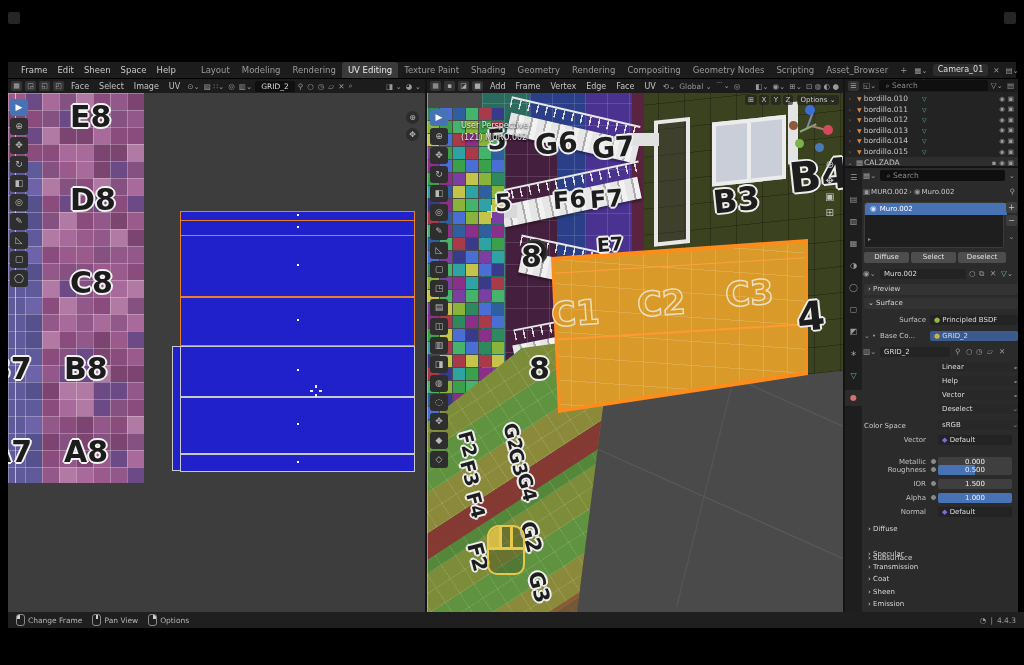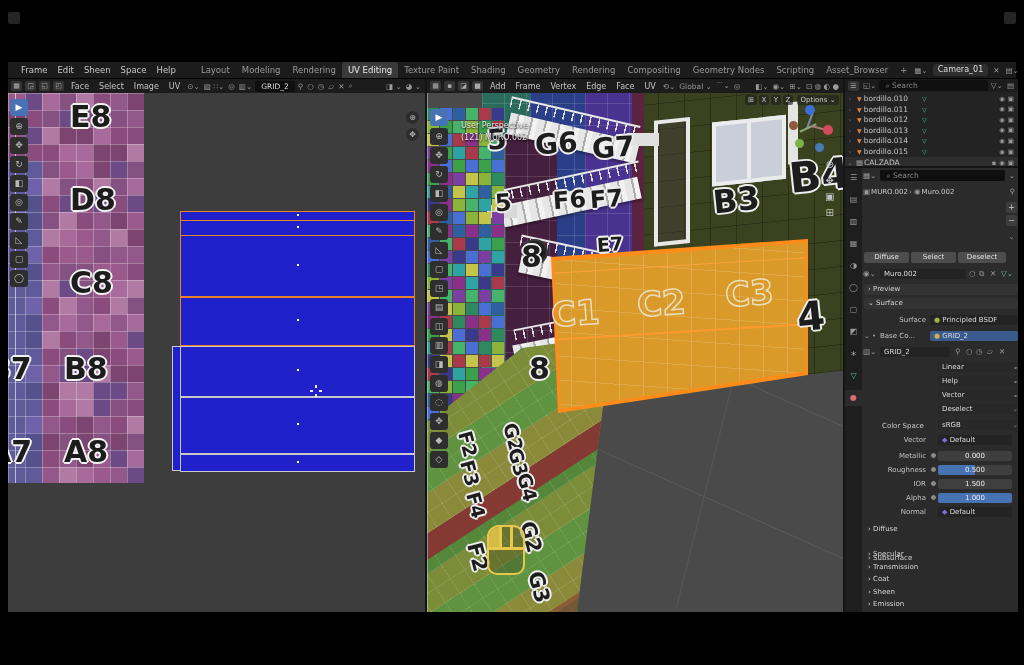--- a/index.html
+++ b/index.html
@@ -891,20 +891,27 @@
 
       <div class="prow" style="top:18px;">
         <span class="tinyico">▣</span>
         <span>MURO.002</span>
         <span class="tinyico">›</span>
         <span class="tinyico">◉</span>
         <span>Muro.002</span>
         <span style="margin-left:auto;" class="tinyico">⚲</span>
       </div>
 
+      <div class="abs" style="left:2px;top:34px;width:138px;height:44px;background:#1e1e1e;border:1px solid #3a3a3a;border-radius:2px;">
+        <div class="abs" style="left:0;top:0;width:138px;height:12px;background:#4772b3;color:#fff;font-size:7px;line-height:12px;padding-left:4px;border-radius:2px 2px 0 0;">
+          <span class="tinyico" style="color:#cfe0ff">◉</span>
+          <span>Muro.002</span>
+        </div>
+        <div class="abs" style="left:3px;top:32px;color:#888;font-size:6px;">▸</div>
+      </div>
       <div class="abs" style="left:144px;top:34px;width:11px;height:11px;background:#3d3d3d;border-radius:2px;color:#ccc;text-align:center;line-height:11px;font-size:8px;">+</div>
       <div class="abs" style="left:144px;top:47px;width:11px;height:11px;background:#3d3d3d;border-radius:2px;color:#ccc;text-align:center;line-height:11px;font-size:8px;">−</div>
       <div class="abs" style="left:144px;top:64px;width:11px;height:11px;color:#999;text-align:center;line-height:11px;font-size:7px;">⌄</div>
 
       <div class="pbtn" style="left:2px;top:84px;width:45px;font-size:7px;">Diffuse</div>
       <div class="pbtn" style="left:49px;top:84px;width:45px;font-size:7px;">Select</div>
       <div class="pbtn" style="left:96px;top:84px;width:48px;font-size:7px;">Deselect</div>
 
       <div class="prow" style="top:100px;">
         <span class="tinyico">◉⌄</span>
@@ -941,30 +948,30 @@
 
       <div class="pdd" style="top:194px;"><span>Linear</span><span class="car">⌄</span></div>
       <div class="abs" style="left:152px;top:196px;color:#888;font-size:6px;">•</div>
       <div class="pdd" style="top:208px;"><span>Help</span><span class="car">⌄</span></div>
       <div class="abs" style="left:152px;top:210px;color:#888;font-size:6px;">•</div>
       <div class="pdd" style="top:222px;"><span>Vector</span><span class="car">⌄</span></div>
       <div class="abs" style="left:152px;top:224px;color:#888;font-size:6px;">•</div>
       <div class="pdd" style="top:236px;"><span>Deselect</span><span class="car">⌄</span></div>
 
       <div class="prow" style="top:252px;">
-        <span style="position:absolute;left:20px;">Color Space</span>
+        <span style="position:absolute;left:2px;">Color Space</span>
         <span class="pdd" style="top:0;"><span>sRGB</span><span class="car">⌄</span></span>
       </div>
 
       <div class="prow" style="top:266px;">
         <span class="plabel">Vector</span>
         <span class="pfield" style="left:76px;width:66px;"><span style="color:#7a6fd4;">◆</span> <span>Default</span></span>
       </div>
 
-      <div class="prow" style="top:282px;">
+      <div class="prow" style="top:288px;">
         <span class="plabel">Metallic</span>
           <span class="sock"></span>
         <span class="pslider"><span class="fill" style="width:0%;"></span><span class="val">0.000</span></span>
       </div>
       <div class="prow" style="top:296px;">
         <span class="plabel">Roughness</span>
           <span class="sock"></span>
         <span class="pslider"><span class="fill" style="width:50%;"></span><span class="val">0.500</span></span>
       </div>
       <div class="prow" style="top:310px;">
@@ -988,17 +995,42 @@
           <div class="phead" style="top: 381px; background: transparent;">›  Specular</div>
           <div class="phead" style="top: 393.5px; background: transparent;">›  Transmission</div>
           <div class="phead" style="top: 406px; background: transparent;">›  Coat</div>
           <div class="phead" style="top: 418.5px; background: transparent;">›  Sheen</div>
           <div class="phead" style="top: 431px; background: transparent;">›  Emission</div>
           <div class="phead" style="top: 443.5px; background: transparent;">›  Thin Film</div>
         </div>
     </div>
   </div>
 
+  <div id="statusbar" class="abs">
+    <span class="sbitem">
+      <span class="mouseg">
+          <i style="left:0;top:0;width:3px;height:4px;border-radius:2px 0 0 0;"></i>
+        </span>
+      <span>Change Frame</span>
+    </span>
+    <span class="sbitem">
+      <span class="mouseg">
+          <i style="left:2.5px;top:0;width:2px;height:4px;"></i>
+        </span>
+      <span>Pan View</span>
+    </span>
+    <span class="sbitem">
+      <span class="mouseg">
+          <i style="right:0;top:0;width:3px;height:4px;border-radius:0 2px 0 0;"></i>
+        </span>
+      <span>Options</span>
+    </span>
+    <span class="verspan">
+      <span>◔</span>
+      <span>|</span>
+      <span>4.4.3</span>
+    </span>
+  </div>
 
   <div class="abs" style="left:425px;top:79px;width:2px;height:533px;background:#141414;"></div>
   <div class="abs" style="left:843px;top:79px;width:2px;height:533px;background:#141414;"></div>
   <div class="abs" style="left:845px;top:166px;width:173px;height:2px;background:#141414;"></div>
 </div>
 
 </body></html>

